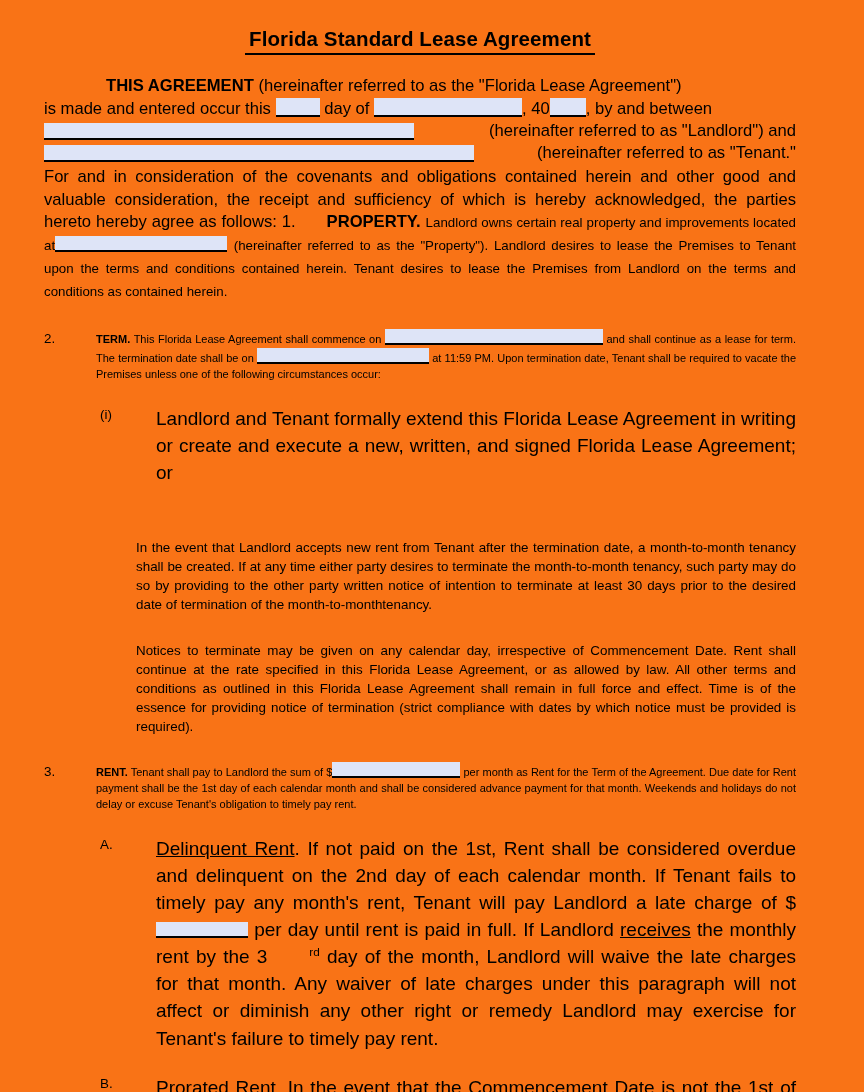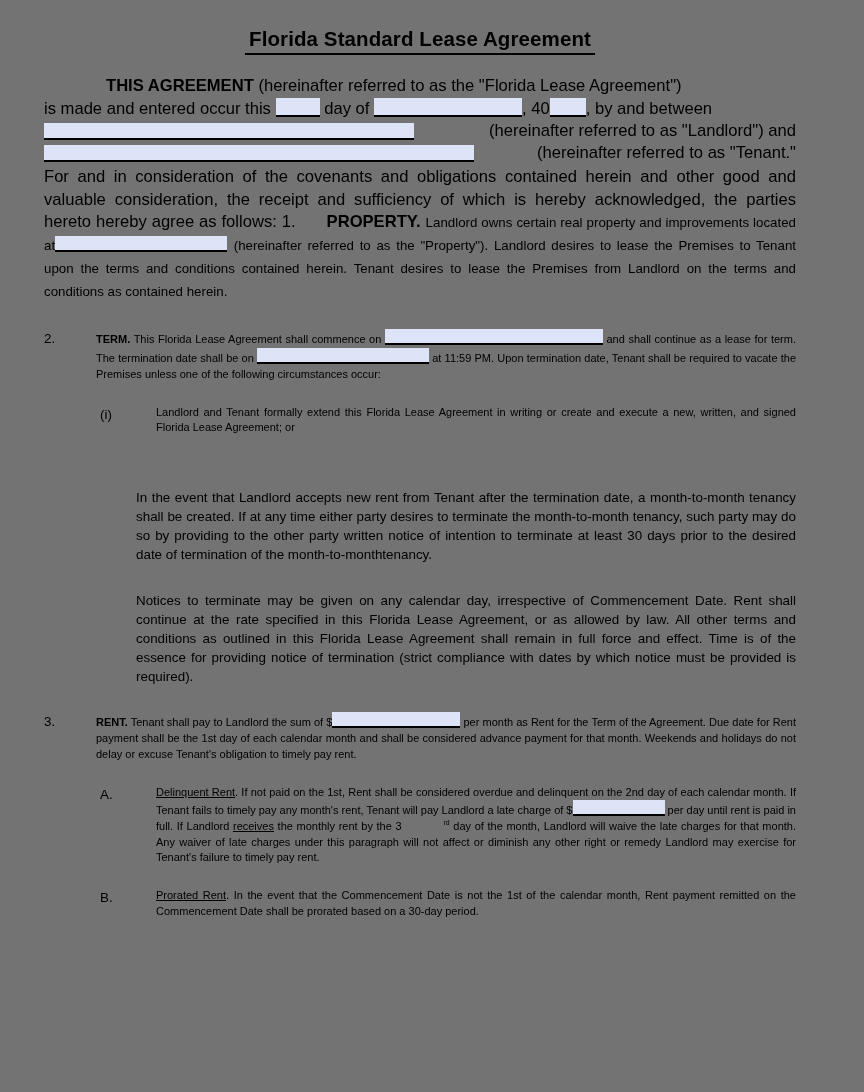--- a/index.html
+++ b/index.html
@@ -11,21 +11,21 @@
     width: 864px;
     height: 1092px;
     font-family: "Liberation Sans", sans-serif;
     color: #000000;
     overflow: hidden;
   }
   .page {
     position: relative;
     width: 864px;
     height: 1092px;
-    background: #737373;
+    background: #f97316;
     box-sizing: border-box;
     padding: 8px;
   }
   .content {
     position: absolute;
     left: 44px;
     top: 0;
     width: 752px;
   }
 
@@ -95,21 +95,21 @@
     align-items: flex-start;
     margin-left: 56px;
   }
   .sub-num {
     flex: 0 0 56px;
     font-size: 13.4px;
     line-height: 1.43;
   }
   .sub-body {
     flex: 1 1 auto;
-    font-size: 11px;
+    font-size: 19px;
     line-height: 1.43;
     text-align: justify;
   }
   .indent-block {
     margin-left: 92px;
     font-size: 13.4px;
     line-height: 1.43;
     text-align: justify;
   }
   sup {

